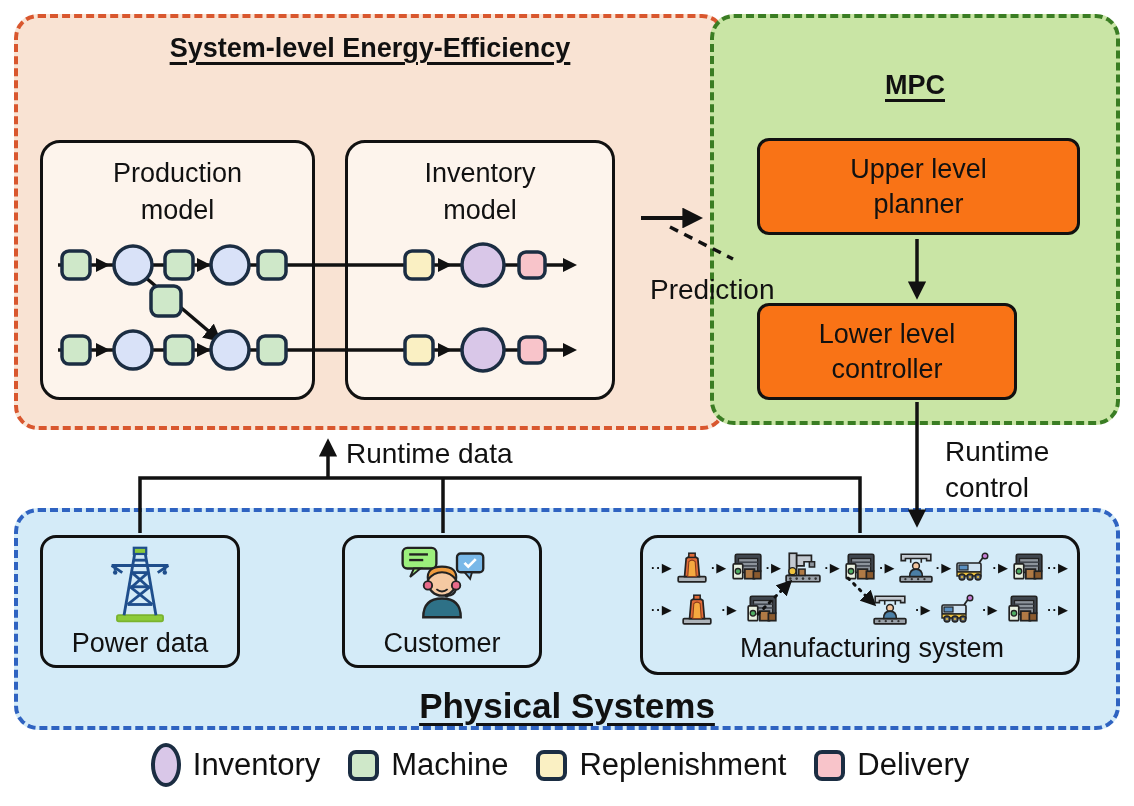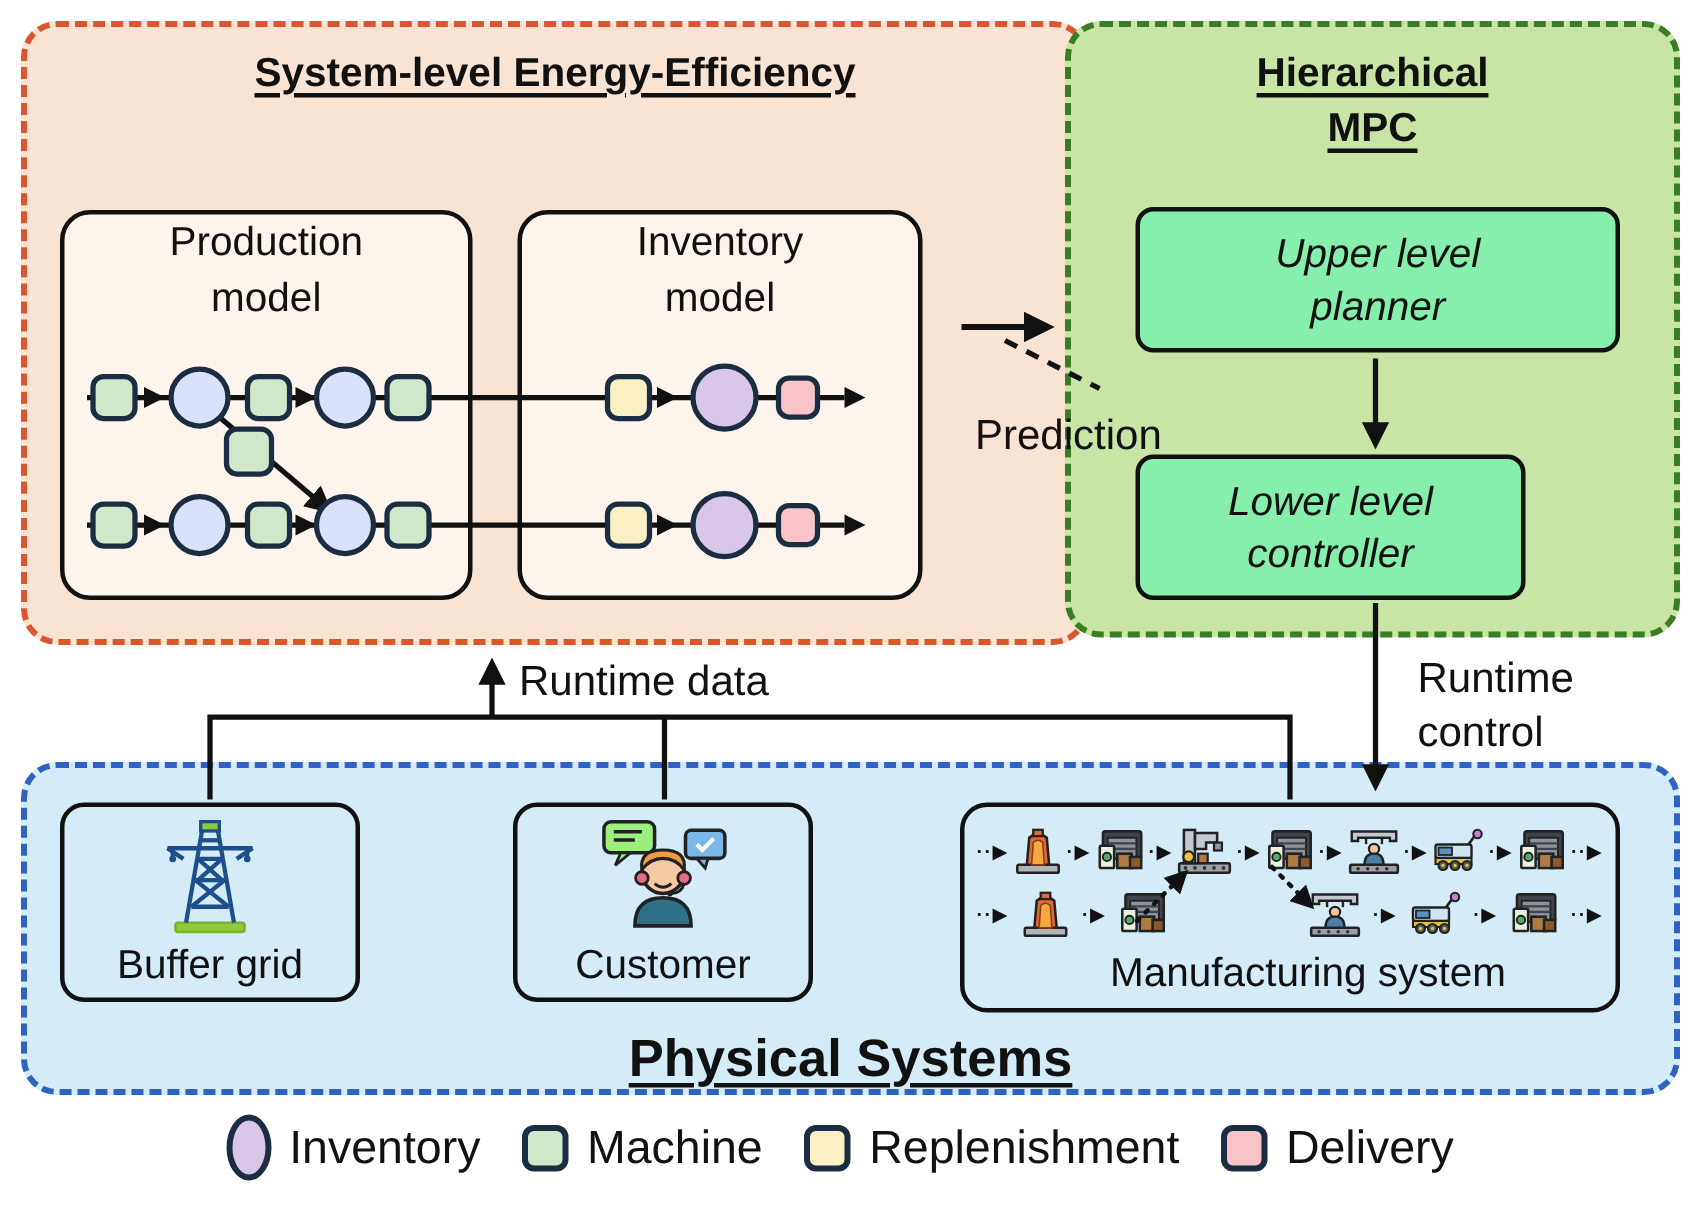--- a/index.html
+++ b/index.html
@@ -29,28 +29,29 @@
     text-align:center;font-weight:bold;font-size:27px;line-height:37px;
     padding-top:12px;
   }
   .big-title .u{
     text-decoration:underline;text-decoration-thickness:2.5px;text-underline-offset:5px;
   }
   
   .model-box{
     background:#fdf4ec;border:3.5px solid #111;border-radius:20px;
     box-sizing:border-box;text-align:center;font-size:27px;line-height:37px;
+    padding-top:12px;
   }
   #production-box{left:40px;top:140px;width:275px;height:260px;}
   #inventory-box{left:345px;top:140px;width:270px;height:260px;}
   
   .mpc-inner{
-    background:#86efac;border:3.5px solid #111;border-radius:12px;
+    background:#f97316;border:3.5px solid #111;border-radius:12px;
     box-sizing:border-box;display:flex;flex-direction:column;align-items:center;
-    justify-content:center;font-size:27px;line-height:35px;text-align:center;font-style:italic;
+    justify-content:center;font-size:27px;line-height:35px;text-align:center;
   }
   #upper-box{left:757px;top:138px;width:323px;height:97px;}
   #lower-box{left:757px;top:303px;width:260px;height:97px;}
   
   .phys-box{
     border:3.5px solid #111;border-radius:16px;box-sizing:border-box;
     display:flex;flex-direction:column;align-items:center;justify-content:flex-end;
     font-size:27px;padding-bottom:6px;background:transparent;
   }
   #power-box{left:40px;top:535px;width:200px;height:133px;}
@@ -104,21 +105,21 @@
   <span>model</span>
 </div>
 
 <div class="abs model-box" id="inventory-box">
   <span>Inventory</span><br>
   <span>model</span>
 </div>
 
 <div class="abs mpc">
   <div class="big-title">
-    <span class="u">Hierarchical</span><br>
+    <br>
     <span class="u">MPC</span>
   </div>
 </div>
 
 <div class="abs mpc-inner" id="upper-box">
   <span>Upper level</span>
   <span>planner</span>
 </div>
 
 <div class="abs mpc-inner" id="lower-box">
@@ -154,21 +155,21 @@
         <line x1="8" y1="22" x2="72" y2="22"></line>
         <line x1="8" y1="22" x2="20" y2="30"></line>
           <line x1="72" y1="22" x2="60" y2="30"></line>
         <line x1="12" y1="22" x2="12" y2="28"></line>
           <line x1="68" y1="22" x2="68" y2="28"></line>
       </g>
       <circle cx="12" cy="30" r="2.5" fill="#1f4e8c"></circle>
         <circle cx="68" cy="30" r="2.5" fill="#1f4e8c"></circle>
     </svg>
   </div>
-  <div class="phys-label">Buffer grid</div>
+  <div class="phys-label">Power data</div>
 </div>
 
 <div class="abs phys-box" id="customer-box">
   <div class="phys-icon">
     <svg viewBox="0 0 96 80" width="90" height="75">
       <rect x="6" y="2" width="36" height="22" rx="5" fill="#9cef7d" stroke="#222" stroke-width="2.5"></rect>
       <path d="M18 24 l-4 9 l11 -9 Z" fill="#9cef7d" stroke="#222" stroke-width="2"></path>
       <line x1="13" y1="9" x2="33" y2="9" stroke="#222" stroke-width="2.5"></line>
       <line x1="13" y1="15" x2="28" y2="15" stroke="#222" stroke-width="2.5"></line>
       <rect x="64" y="8" width="28" height="20" rx="4" fill="#79b8e8" stroke="#222" stroke-width="2.5"></rect>

